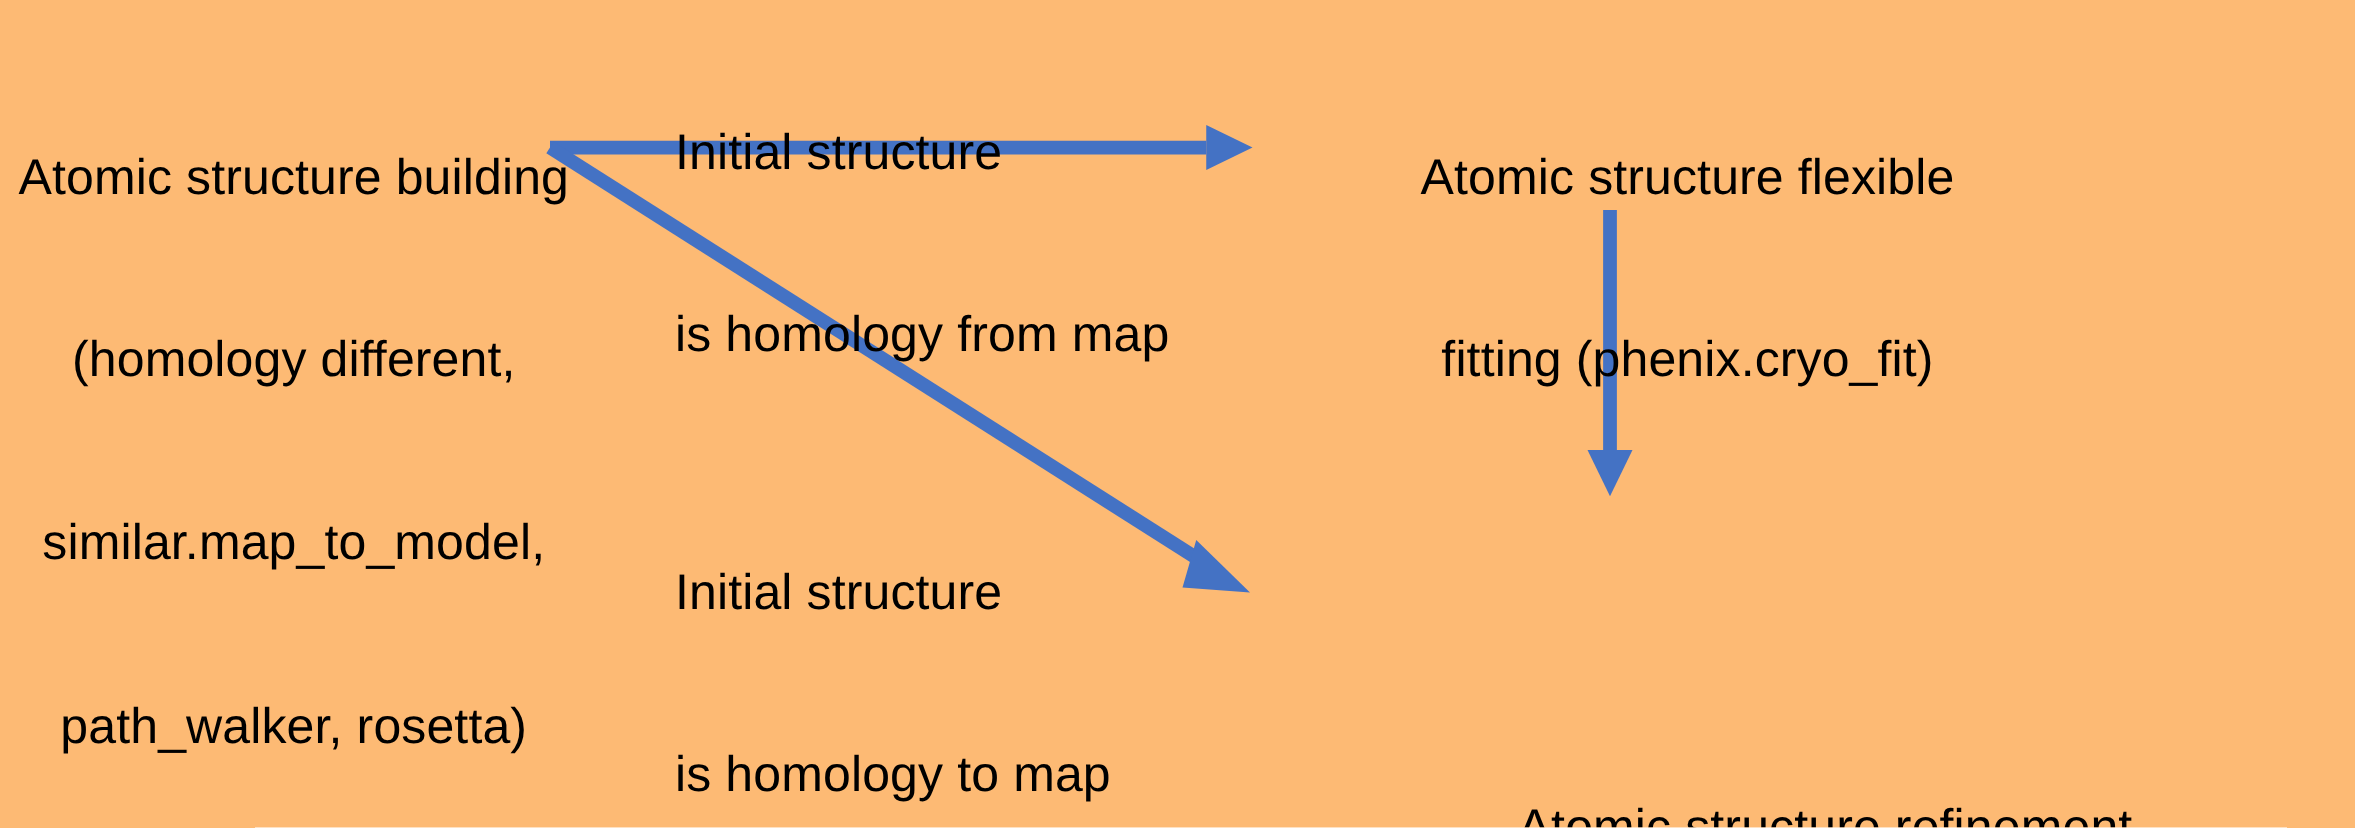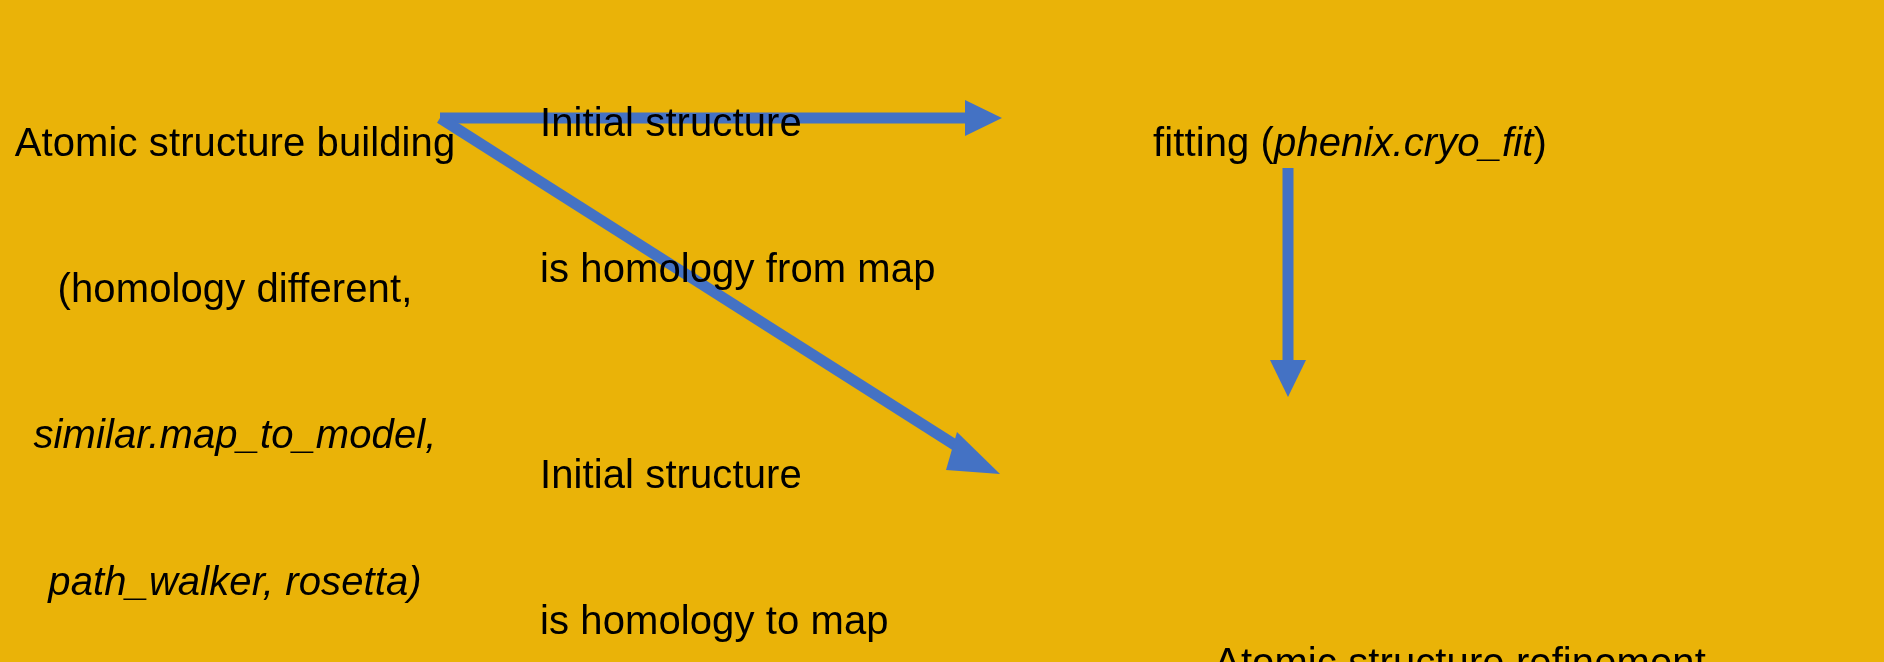--- a/index.html
+++ b/index.html
@@ -9,32 +9,32 @@
     background: #ffffff;
   }
   body {
     font-family: "Liberation Sans", sans-serif;
     color: #000000;
   }
   #canvas {
     position: relative;
     width: 1884px;
     height: 662px;
-    background: #eab308;
+    background: #fdba74;
     overflow: hidden;
   }
   .txt {
     position: absolute;
     font-size: 40px;
     line-height: 1.22;
     color: #000000;
     white-space: pre;
     letter-spacing: 0.1px;
   }
-  .ital { font-style: italic; }
+  .ital { }
 
   
   #node-build {
     left: 0px;
     top: 20px;
     width: 470px;
     text-align: center;
   }
   
   #node-fit {
@@ -108,20 +108,21 @@
     <div>Initial structure</div>
     <div>is homology from map</div>
   </div>
 
   <div class="txt" id="label-similar">
     <div>Initial structure</div>
     <div>is homology to map</div>
   </div>
 
   <div class="txt" id="node-fit">
+    <div>Atomic structure flexible</div>
     <div><span>fitting (</span><span class="ital">phenix.cryo_fit</span><span>)</span></div>
   </div>
 
   <div class="txt" id="node-refine">
     <div>Atomic structure refinement</div>
     
   </div>
 
 </div>
 

